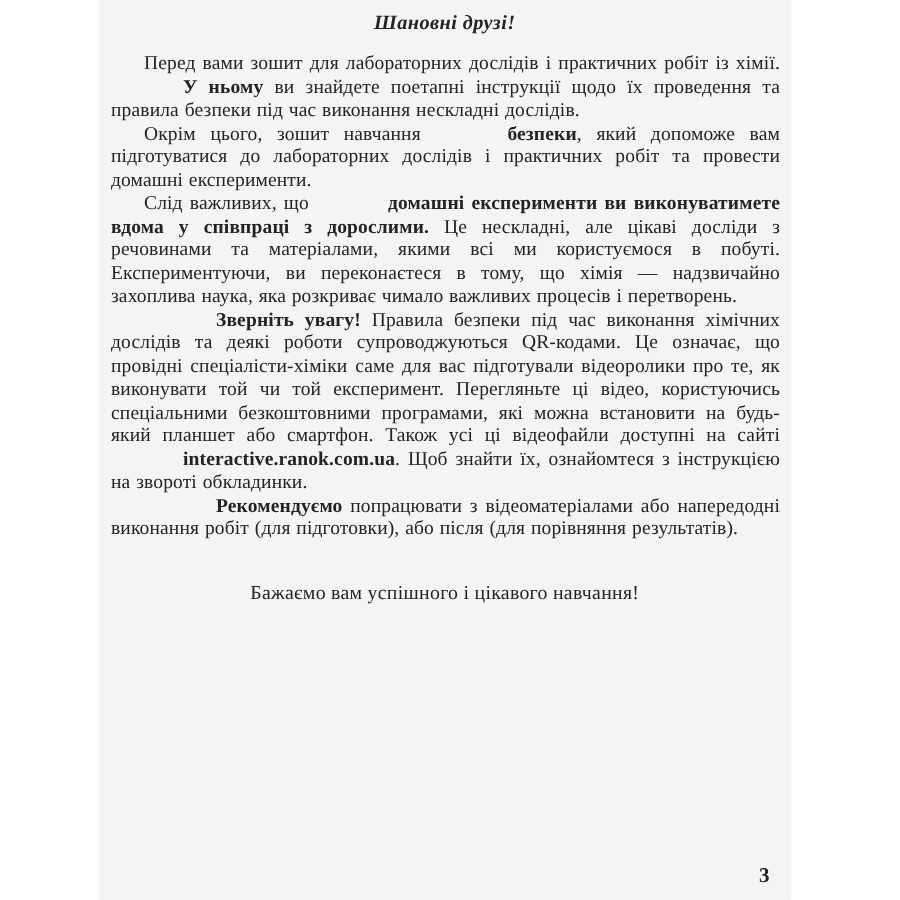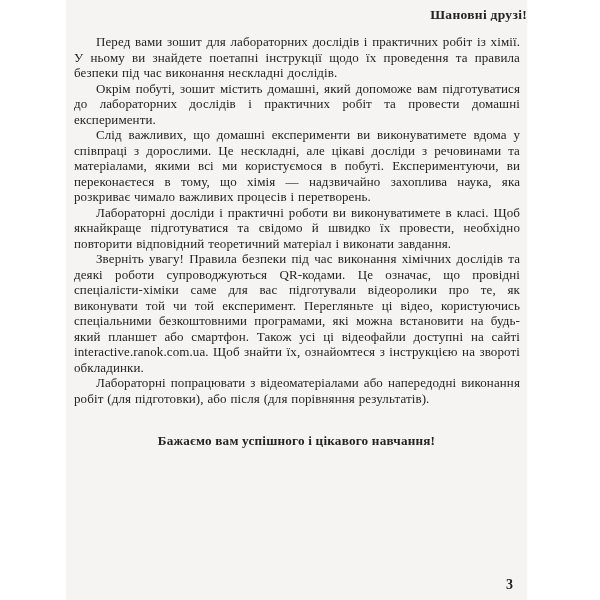--- a/index.html
+++ b/index.html
@@ -18,62 +18,62 @@
     position: absolute;
     left: 66px; top: 0;
     width: 461px; height: 600px;
     background: #f5f4f2;
     color: #232323;
     box-shadow: 0 0 2px rgba(0,0,0,0.04);
   }
   .heading {
     margin: 0;
     padding-top: 7px;
-    text-align: right;
+    text-align: center;
     font-size: 13.5px;
     font-weight: bold;
     letter-spacing: 0.3px;
+    font-style: italic;
   }
   .paras {
     padding: 11px 7px 0 8px;
   }
   .para {
     margin: 0;
     font-size: 13px;
     line-height: 15.5px;
     text-align: justify;
     text-indent: 22px;
     letter-spacing: 0.1px;
     word-spacing: 0.5px;
   }
-  .b { font-weight: normal; }
+  .b { font-weight: bold; margin-left: 48px; }
   .closing {
     margin-top: 27px;
     text-align: center;
-    font-weight: bold;
+    font-weight: normal;
     font-size: 13.2px;
     letter-spacing: 0.2px;
   }
   .page-number {
     position: absolute;
     right: 14px; bottom: 7px;
     font-weight: bold;
     font-size: 14px;
   }
 </style>
 </head>
 <body>
 
 <div class="canvas">
   <div class="paper">
     <h1 class="heading">Шановні друзі!</h1>
     <div class="paras">
         <p class="para"><span>Перед вами зошит для лабораторних дослідів і практичних робіт із хімії. </span><span class="b">У ньому</span><span> ви знайдете поетапні інструкції щодо їх проведення та правила безпеки під час виконання нескладні дослідів.</span></p>
-        <p class="para"><span>Окрім побуті, зошит містить </span><span class="b">домашні</span><span>, який допоможе вам підготуватися до лабораторних дослідів і практичних робіт та провести домашні експерименти.</span></p>
+        <p class="para"><span>Окрім цього, зошит навчання </span><span class="b">безпеки</span><span>, який допоможе вам підготуватися до лабораторних дослідів і практичних робіт та провести домашні експерименти.</span></p>
         <p class="para"><span>Слід важливих, що </span><span class="b">домашні експерименти ви виконуватимете вдома у співпраці з дорослими.</span><span> Це нескладні, але цікаві досліди з речовинами та матеріалами, якими всі ми користуємося в побуті. Експериментуючи, ви переконаєтеся в тому, що хімія — надзвичайно захоплива наука, яка розкриває чимало важливих процесів і перетворень.</span></p>
-        <p class="para"><span>Лабораторні досліди і практичні роботи ви виконуватимете в класі. Щоб якнайкраще підготуватися та свідомо й швидко їх провести, необхідно повторити відповідний теоретичний матеріал і виконати завдання.</span></p>
         <p class="para"><span class="b">Зверніть увагу!</span><span> Правила безпеки під час виконання хімічних дослідів та деякі роботи супроводжуються QR-кодами. Це означає, що провідні спеціалісти-хіміки саме для вас підготували відеоролики про те, як виконувати той чи той експеримент. Перегляньте ці відео, користуючись спеціальними безкоштовними програмами, які можна встановити на будь-який планшет або смартфон. Також усі ці відеофайли доступні на сайті </span><span class="b">interactive.ranok.com.ua</span><span>. Щоб знайти їх, ознайомтеся з інструкцією на звороті обкладинки.</span></p>
-        <p class="para"><span class="b">Лабораторні</span><span> попрацювати з відеоматеріалами або напередодні виконання робіт (для підготовки), або після (для порівняння результатів).</span></p>
+        <p class="para"><span class="b">Рекомендуємо</span><span> попрацювати з відеоматеріалами або напередодні виконання робіт (для підготовки), або після (для порівняння результатів).</span></p>
       </div>
     <div class="closing">Бажаємо вам успішного і цікавого навчання!</div>
     <div class="page-number">3</div>
   </div>
 </div>
 
 </body></html>

